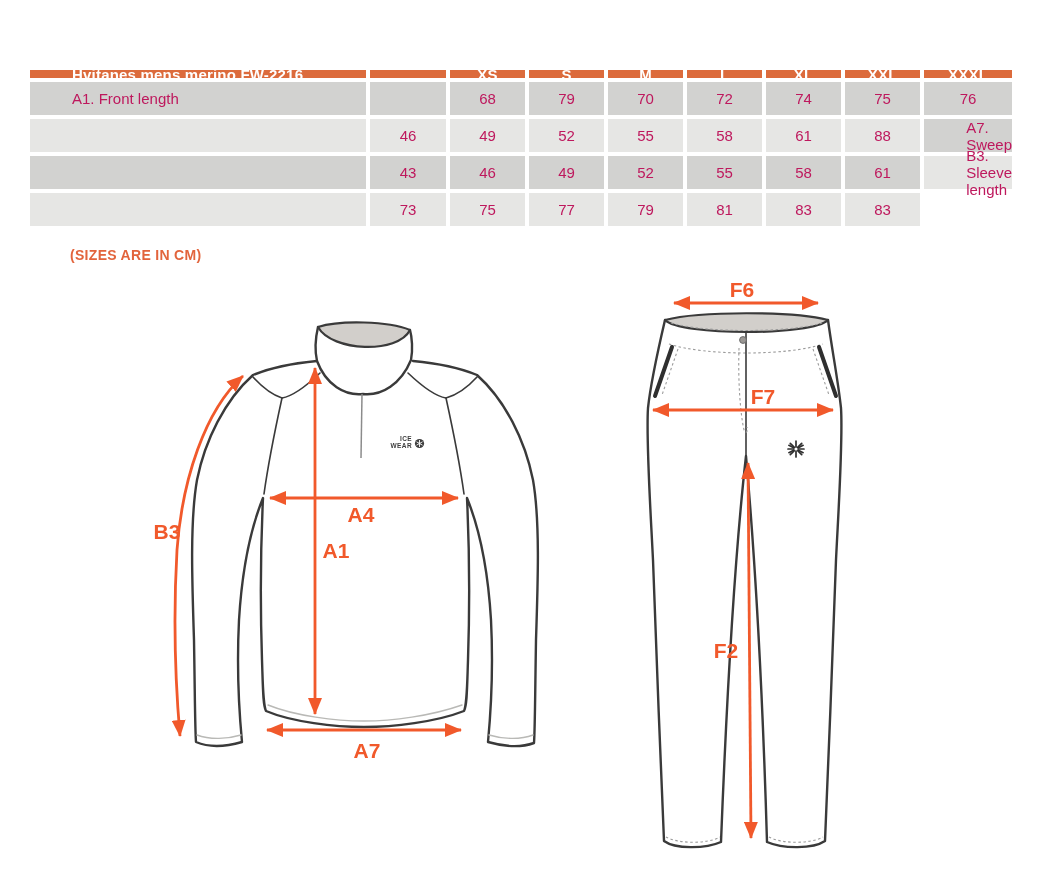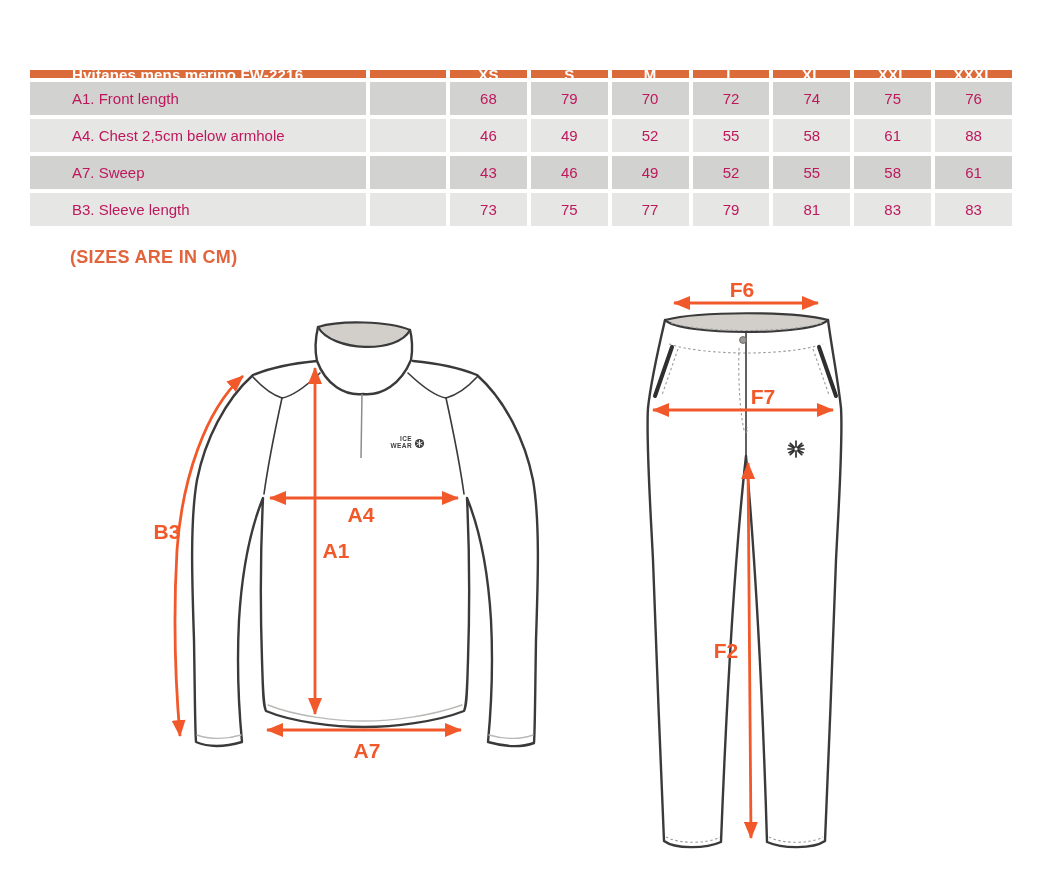--- a/index.html
+++ b/index.html
@@ -16,21 +16,21 @@
     gap:4px;background:#ffffff;
   }
   .cell{display:flex;align-items:center;justify-content:center;font-size:15px;color:#be185d;}
   .cell.left{justify-content:flex-start;padding-left:42px;}
   .head{background:#DC6B3C;color:#ffffff;font-weight:700;letter-spacing:.2px;margin-top:40px;}
   .dark{background:#D2D2D0;}
   .light{background:#E6E6E4;}
   
   .units-note{
     position:absolute;left:70px;top:247px;
-    color:#E2643C;font-size:18px;font-weight:600;letter-spacing:.3px;
+    color:#E2643C;font-size:14px;font-weight:600;letter-spacing:.3px;
   }
   
   .sweater-svg{position:absolute;left:130px;top:280px;}
   .pants-svg{position:absolute;left:620px;top:280px;}
   .outline{fill:#ffffff;stroke:#3A3A3A;stroke-width:2.4;stroke-linejoin:round;stroke-linecap:round;}
   .seam{fill:none;stroke:#3A3A3A;stroke-width:1.6;stroke-linecap:round;}
   .thinseam{fill:none;stroke:#B9B9B6;stroke-width:1.4;stroke-linecap:round;}
   .grayfill{fill:#D2CFCB;stroke:#3A3A3A;stroke-width:2.2;stroke-linejoin:round;}
   .stitch{fill:none;stroke:#9B9B9B;stroke-width:1.1;stroke-dasharray:2.5 2.5;}
   .arrow{fill:none;stroke:#F1592B;stroke-width:2.8;}
@@ -59,21 +59,20 @@
     <div class="cell dark left">A1. Front length</div>
     <div class="cell dark"></div>
     <div class="cell dark">68</div>
     <div class="cell dark">79</div>
     <div class="cell dark">70</div>
     <div class="cell dark">72</div>
     <div class="cell dark">74</div>
     <div class="cell dark">75</div>
     <div class="cell dark">76</div>
 
-    <div class="cell light left">A4. Chest 2,5cm below armhole</div>
     <div class="cell light"></div>
     <div class="cell light">46</div>
     <div class="cell light">49</div>
     <div class="cell light">52</div>
     <div class="cell light">55</div>
     <div class="cell light">58</div>
     <div class="cell light">61</div>
     <div class="cell light">88</div>
 
     <div class="cell dark left">A7. Sweep</div>

